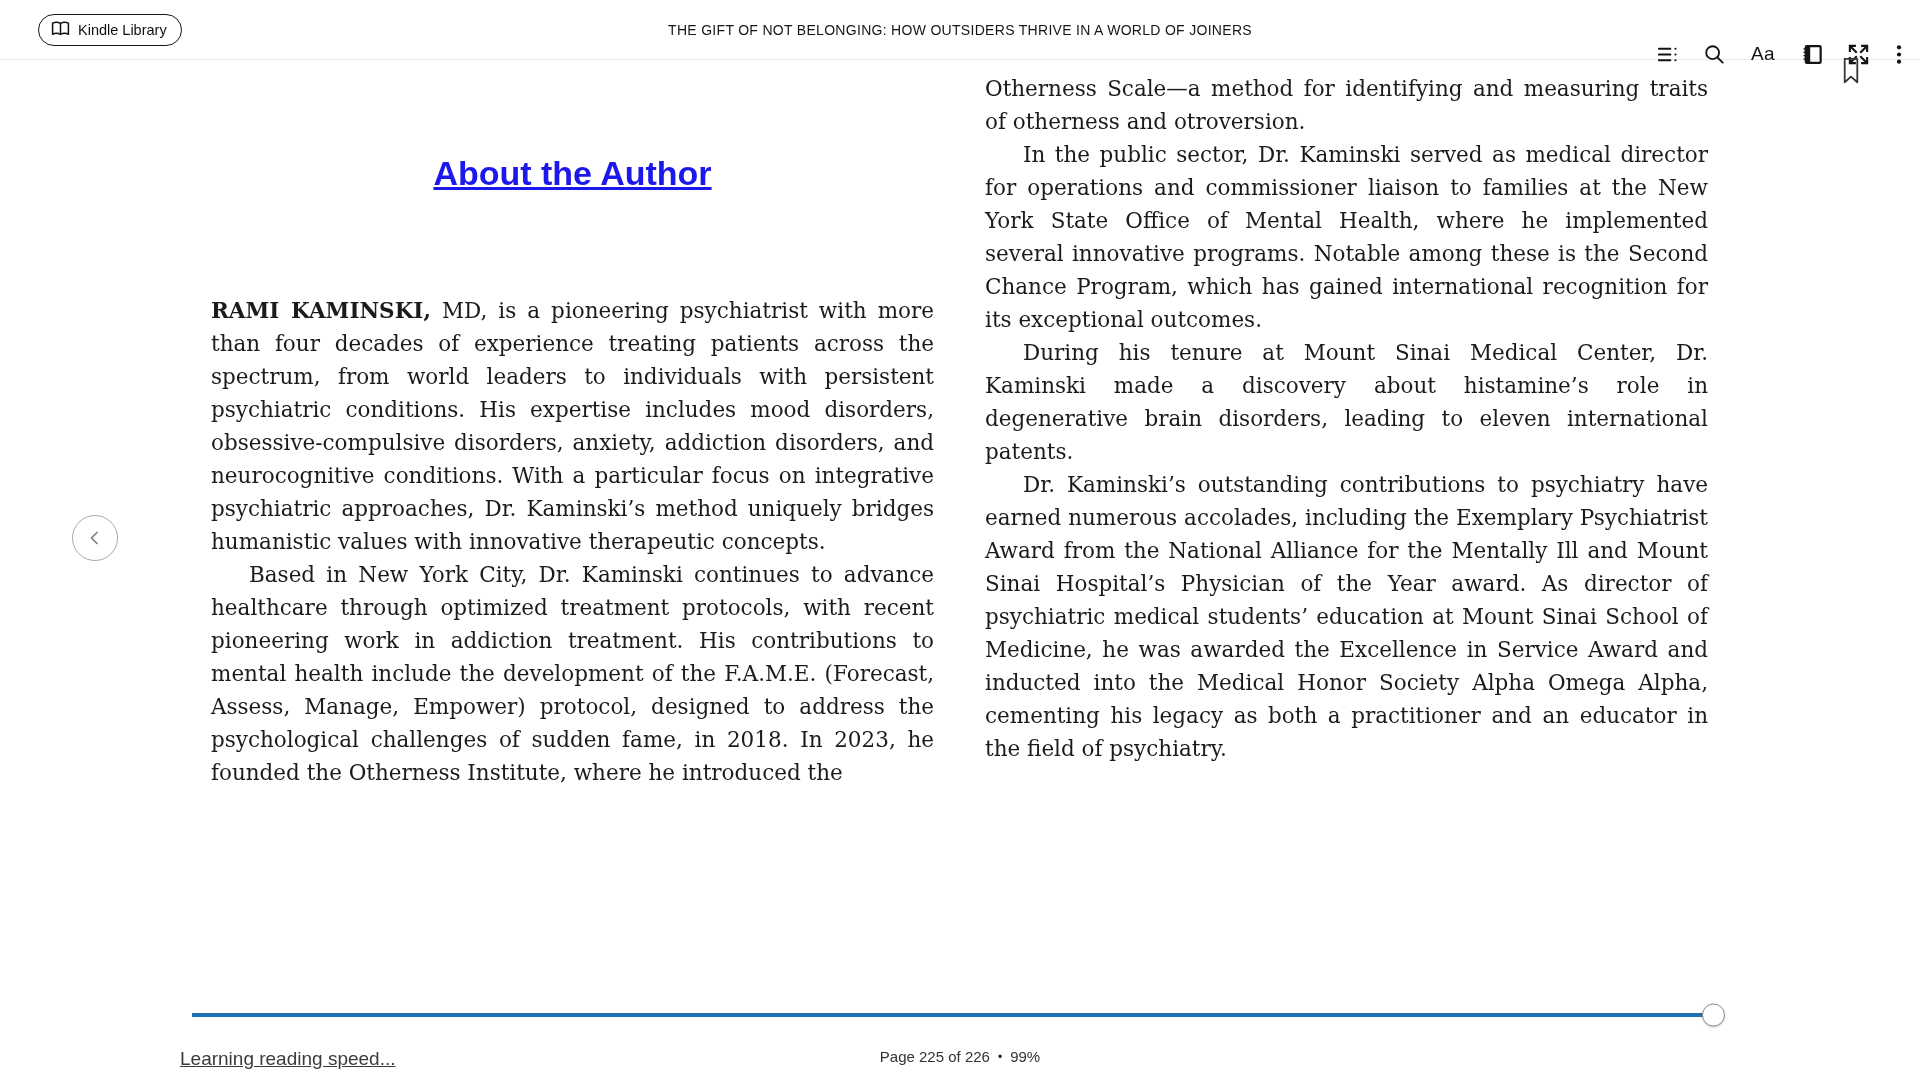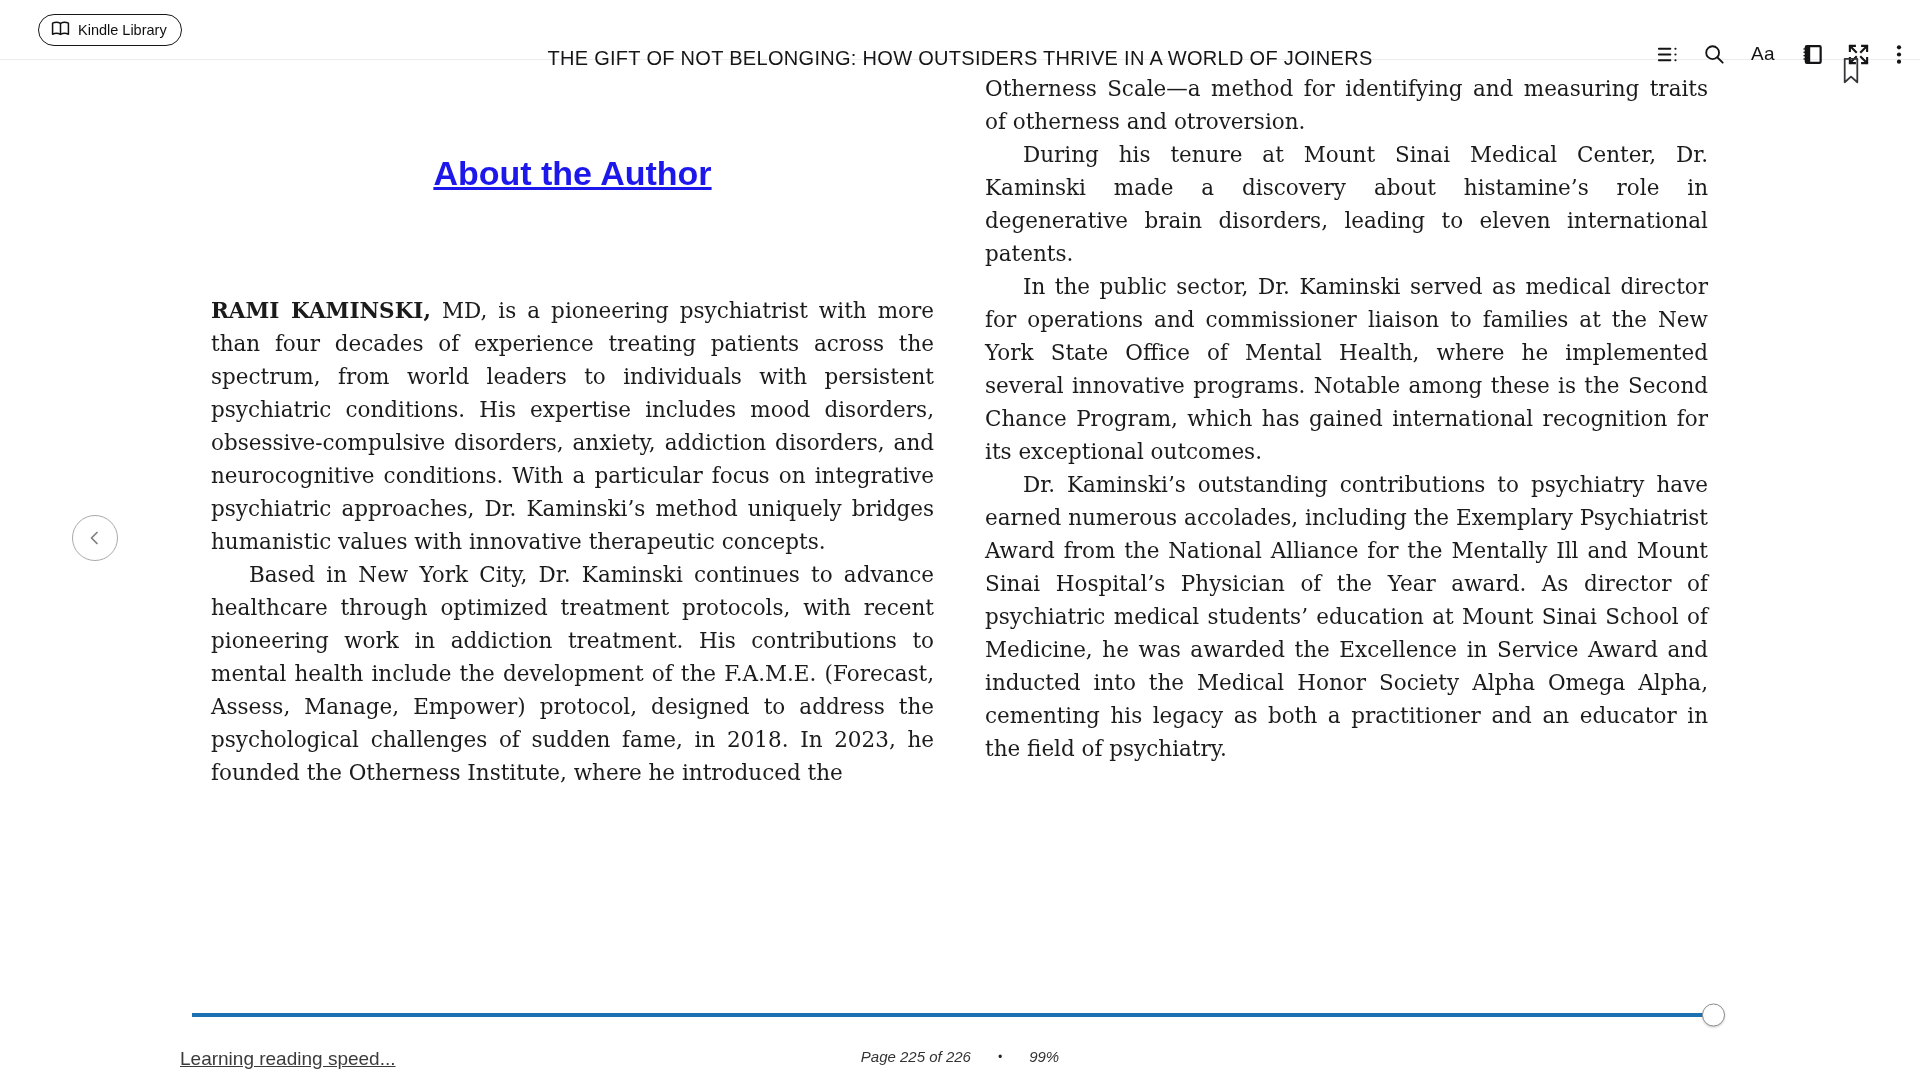--- a/index.html
+++ b/index.html
@@ -8,22 +8,22 @@
   .app { position: relative; width: 1920px; height: 860px; background: #fff; }
 
   
   .header { position: absolute; left: 0; top: 0; width: 100%; height: 60px;
             background: #fff; border-bottom: 1px solid #ececec; }
   .library-btn { position: absolute; left: 38px; top: 14px; height: 32px;
                  display: flex; align-items: center; gap: 8px; padding: 0 14px 0 12px;
                  border: 1.4px solid #17171a; border-radius: 17px; background: #fff;
                  font-size: 14.5px; color: #101013; cursor: pointer; white-space: nowrap; }
   .header-title { position: absolute; left: 50%; top: 0; height: 60px; transform: translateX(-50%);
-                  display: flex; align-items: center; font-size: 20px; letter-spacing: .3px;
-                  color: #161618; white-space: nowrap; margin-top: 28px; }
+                  display: flex; align-items: center; font-size: 14px; letter-spacing: .3px;
+                  color: #161618; white-space: nowrap; }
   .header-icons { position: absolute; right: 14px; top: 0; height: 60px;
                   display: flex; align-items: center; gap: 21px; }
   .icon-btn { width: 25px; height: 25px; display: flex; align-items: center; justify-content: center;
               background: none; border: none; color: #141417; cursor: pointer; margin-top: 48px; }
   .icon-btn svg { display: block; }
   .aa-label { font-size: 19px; font-weight: 500; color: #141417; letter-spacing: .3px; }
 
   .bookmark { position: absolute; right: 60px; top: 57px; width: 18px; height: 28px; cursor: pointer; }
 
   
@@ -49,21 +49,21 @@
   .progress-area { position: absolute; left: 192px; right: 192px; top: 1002px; height: 26px; cursor: pointer; }
   .progress-track { position: absolute; left: 0; right: 0; top: 11px; height: 3.5px; background: transparent; }
   .progress-fill { position: relative; height: 100%; }
   .progress-handle { position: absolute; right: -12px; top: 50%; transform: translateY(-50%);
                      width: 23px; height: 23px; background: #fff; border: 1.5px solid #8d8d8d;
                      border-radius: 50%; box-shadow: 0 1px 2px rgba(0,0,0,.18); cursor: grab; }
 
   
   .footer-status { position: absolute; left: 180px; top: 1048px; font-size: 19px; color: #3b3b3b; text-decoration: underline; }
   .footer-page { position: absolute; left: 50%; top: 1048px; transform: translateX(-50%);
-                 display: flex; align-items: center; gap: 27px; font-size: 15px; color: #333; white-space: nowrap; font-style: italic; }
+                 display: flex; align-items: center; gap: 8px; font-size: 15px; color: #333; white-space: nowrap; }
   .footer-dot { font-size: 12px; color: #222; }
 </style>
 </head>
 <body>
 
 <div class="app">
 
   <div class="header">
     <button class="library-btn">
       <span>
@@ -142,22 +142,22 @@
   </button>
 
   <div class="content">
     <div class="col col-left">
       <a class="chapter-heading" style="color:#1c17ea">About the Author</a>
       <p class="p-first"><span class="lead-bold">RAMI KAMINSKI,</span><span> MD, is a pioneering psychiatrist with more than four decades of experience treating patients across the spectrum, from world leaders to individuals with persistent psychiatric conditions. His expertise includes mood disorders, obsessive-compulsive disorders, anxiety, addiction disorders, and neurocognitive conditions. With a particular focus on integrative psychiatric approaches, Dr. Kaminski’s method uniquely bridges humanistic values with innovative therapeutic concepts.</span></p>
       <p class="indent">Based in New York City, Dr. Kaminski continues to advance healthcare through optimized treatment protocols, with recent pioneering work in addiction treatment. His contributions to mental health include the development of the F.A.M.E. (Forecast, Assess, Manage, Empower) protocol, designed to address the psychological challenges of sudden fame, in 2018. In 2023, he founded the Otherness Institute, where he introduced the</p>
     </div>
     <div class="col col-right">
       <p class="p-cont">Otherness Scale—a method for identifying and measuring traits of otherness and otroversion.</p>
+      <p class="indent">In the public sector, Dr. Kaminski served as medical director for operations and commissioner liaison to families at the New York State Office of Mental Health, where he implemented several innovative programs. Notable among these is the Second Chance Program, which has gained international recognition for its exceptional outcomes.</p>
       <p class="indent">During his tenure at Mount Sinai Medical Center, Dr. Kaminski made a discovery about histamine’s role in degenerative brain disorders, leading to eleven international patents.</p>
-      <p class="indent">In the public sector, Dr. Kaminski served as medical director for operations and commissioner liaison to families at the New York State Office of Mental Health, where he implemented several innovative programs. Notable among these is the Second Chance Program, which has gained international recognition for its exceptional outcomes.</p>
       <p class="indent">Dr. Kaminski’s outstanding contributions to psychiatry have earned numerous accolades, including the Exemplary Psychiatrist Award from the National Alliance for the Mentally Ill and Mount Sinai Hospital’s Physician of the Year award. As director of psychiatric medical students’ education at Mount Sinai School of Medicine, he was awarded the Excellence in Service Award and inducted into the Medical Honor Society Alpha Omega Alpha, cementing his legacy as both a practitioner and an educator in the field of psychiatry.</p>
     </div>
   </div>
 
   <div class="progress-area">
     <div class="progress-track">
       <div class="progress-fill" style="background: rgb(28, 114, 176); width: 99%;">
         <div class="progress-handle"></div>
       </div>
     </div>

